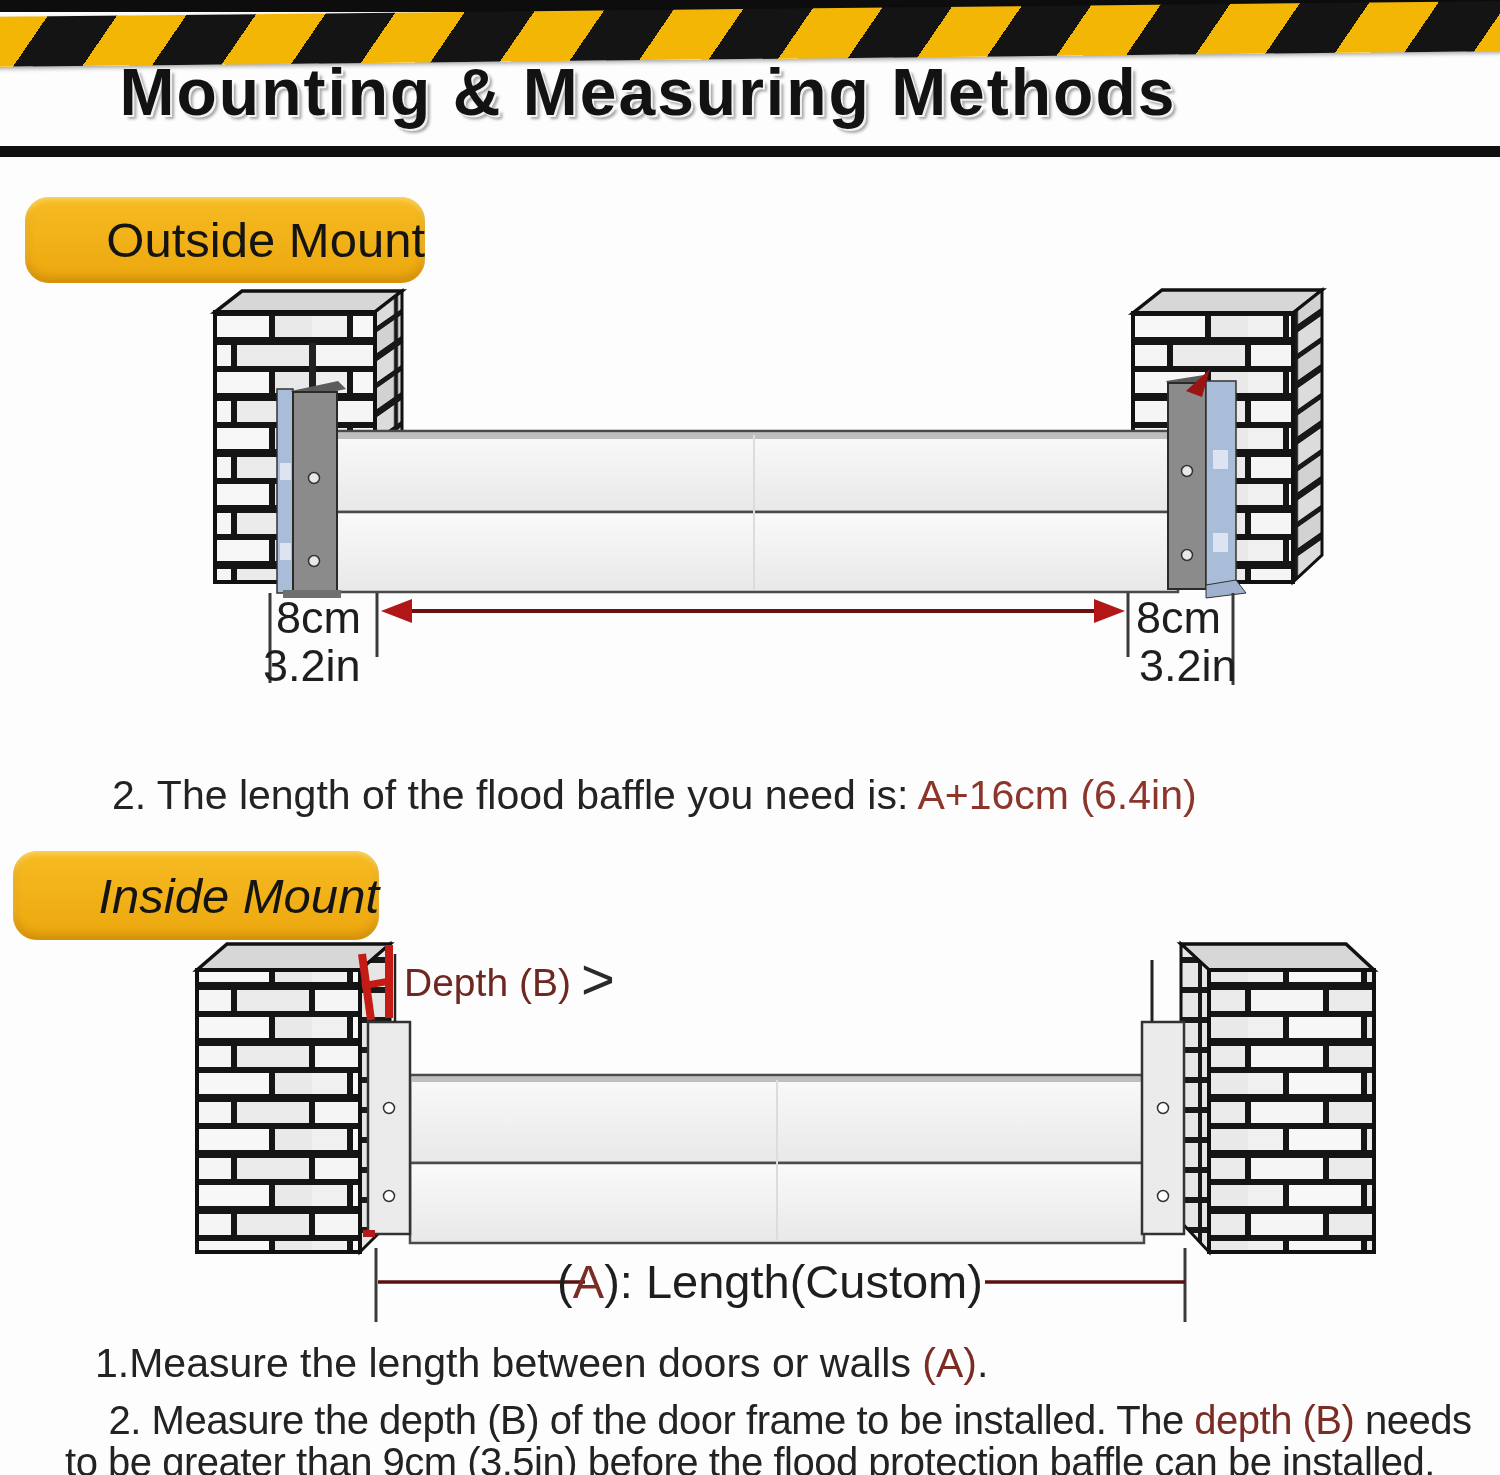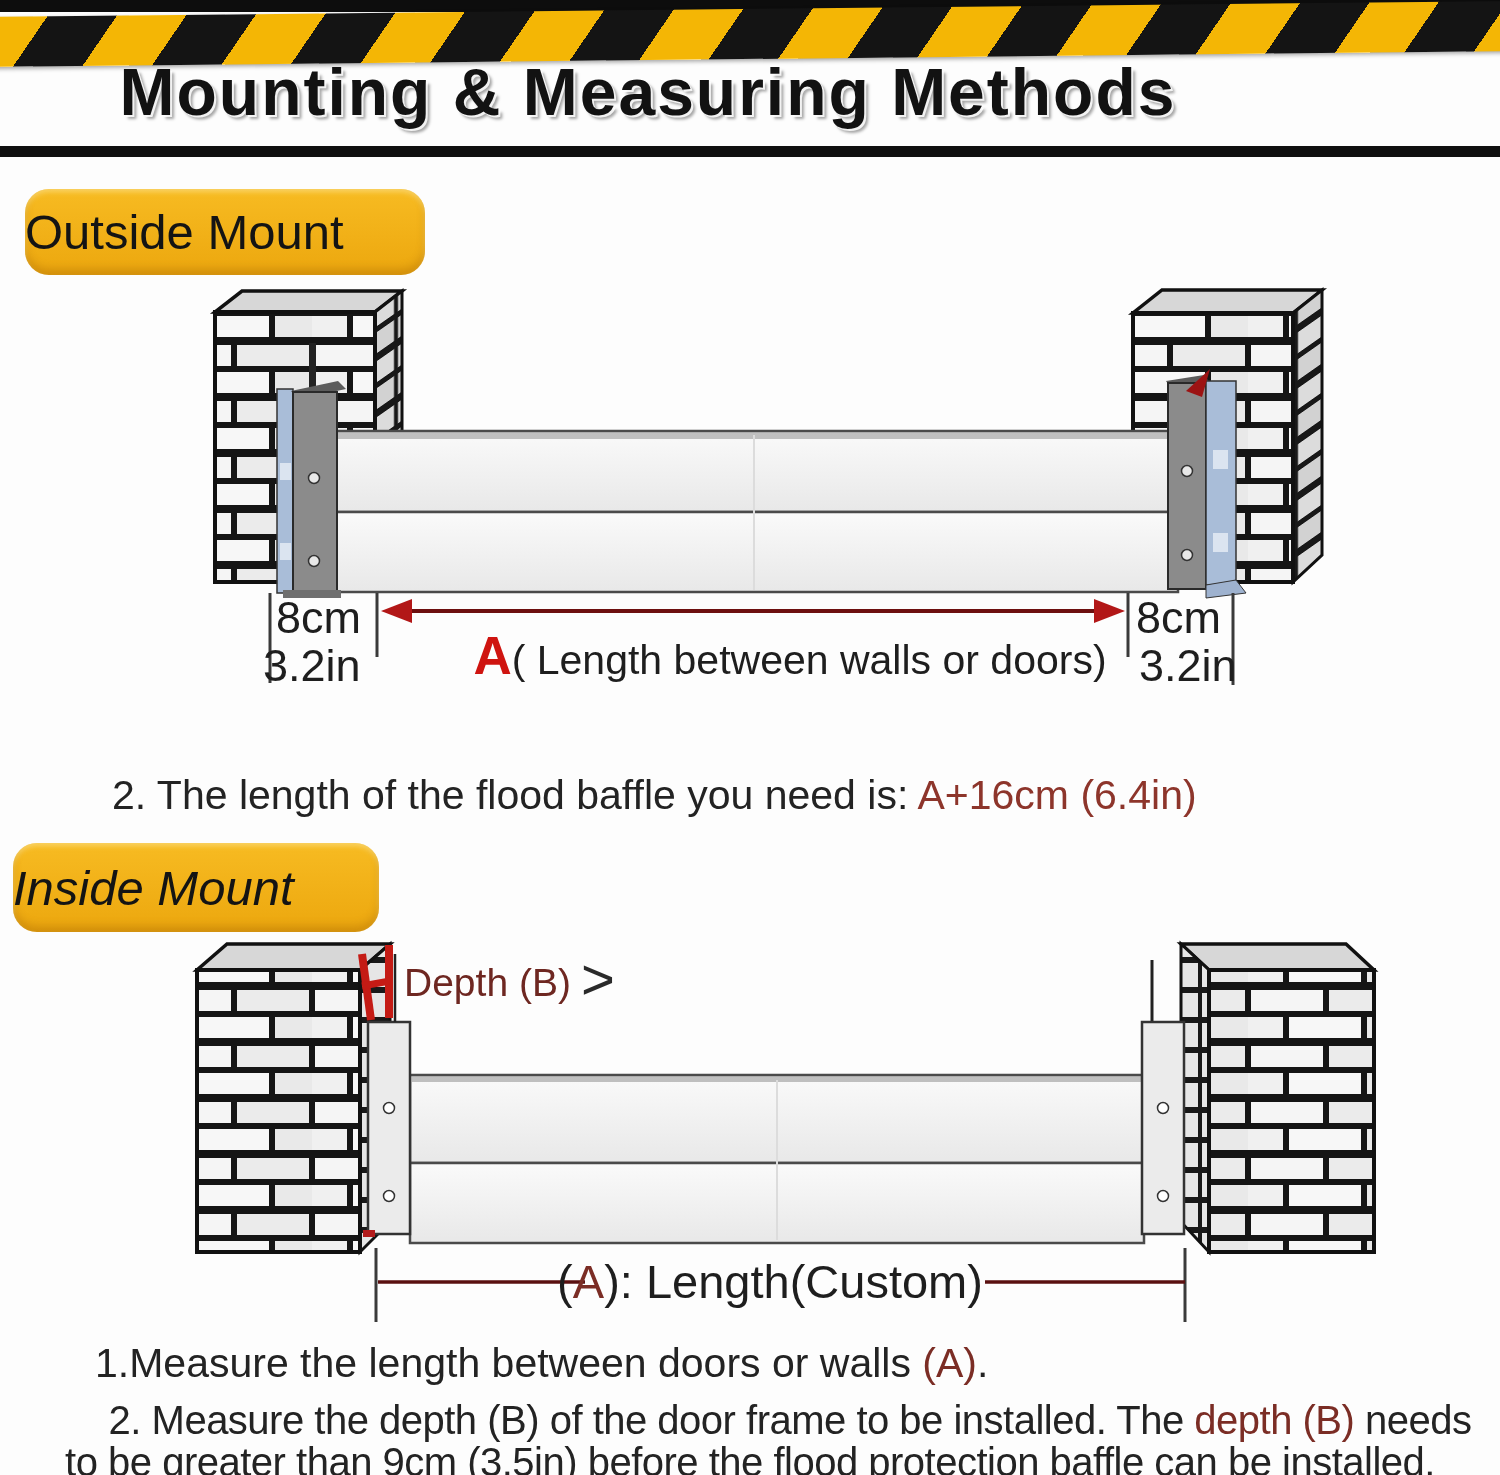--- a/index.html
+++ b/index.html
@@ -11,22 +11,22 @@
   .tape{position:absolute;left:-22px;top:9px;width:1544px;height:50px;
         background:repeating-linear-gradient(125deg,#f4b605 0 57px,#141414 57px 114px);
         transform:rotate(-0.6deg);box-shadow:0 2px 4px rgba(0,0,0,.35);}
   .title{position:absolute;left:0;top:54px;width:1296px;text-align:center;
          font-size:66px;font-weight:bold;letter-spacing:2px;color:#121212;
          text-shadow:2px 2px 0 rgba(255,255,255,.85),4px 4px 3px rgba(0,0,0,.35);}
   .titlebar-bottom{position:absolute;left:0;top:146px;width:1500px;height:11px;background:#101010;}
   
   .mount-label{position:absolute;background:linear-gradient(180deg,#f7bb22,#eca70e);
          border-radius:24px;color:#141414;font-size:49px;
-         display:flex;align-items:center;justify-content:flex-start;
-         box-shadow:inset 0 -6px 9px rgba(140,80,0,.28),inset 0 3px 5px rgba(255,235,160,.55);}
+         display:flex;align-items:center;justify-content:flex-end;
+         box-shadow:inset 0 -6px 9px rgba(140,80,0,.28),inset 0 3px 5px rgba(255,235,160,.55);margin-top:8px;}
   
   .dim{position:absolute;font-size:45px;color:#1e1e1e;white-space:nowrap;}
   .dim-span{position:absolute;text-align:center;white-space:nowrap;}
   .spanA{font-size:53px;font-weight:bold;color:#cf1410;}
   .spanTxt{font-size:41px;color:#1e1e1e;}
   .spanTxt2{font-size:47px;color:#1e1e1e;}
   .maroonA{color:#7b2d25;}
   .step{position:absolute;font-size:41px;color:#232323;white-space:nowrap;}
   .maroon{color:#7b2d25;}
   .maroon2{color:#8d352b;}
@@ -131,23 +131,20 @@
       <line x1="392" y1="326" x2="1114" y2="326" stroke="#6d0f0f" stroke-width="4"></line>
       <polygon points="381,326 412,314 412,338" fill="#b21717"></polygon>
       <polygon points="1125,326 1094,314 1094,338" fill="#b21717"></polygon>
     </g>
   </svg>
 
   <div class="dim" style="left:276px;top:592px;">8cm</div>
   <div class="dim" style="left:263px;top:640px;">3.2in</div>
   <div class="dim" style="left:1136px;top:592px;">8cm</div>
   <div class="dim" style="left:1139px;top:640px;">3.2in</div>
-  <div class="dim-span" style="left:470px;top:625px;width:640px;">
-    <span class="spanA">A</span><span class="spanTxt">( Length between walls or doors)</span>
-  </div>
 
   <div class="step" style="left:112px;top:772px;">
     <span>2. The length of the flood baffle you need is: </span><span class="maroon2">A+16cm (6.4in)</span>
   </div>
 
   <div class="mount-label" style="left:13px;top:843px;width:366px;height:89px;font-style:italic;">
     <span>Inside Mount</span>
   </div>
 
   <svg width="1500" height="420" style="top:930px">

